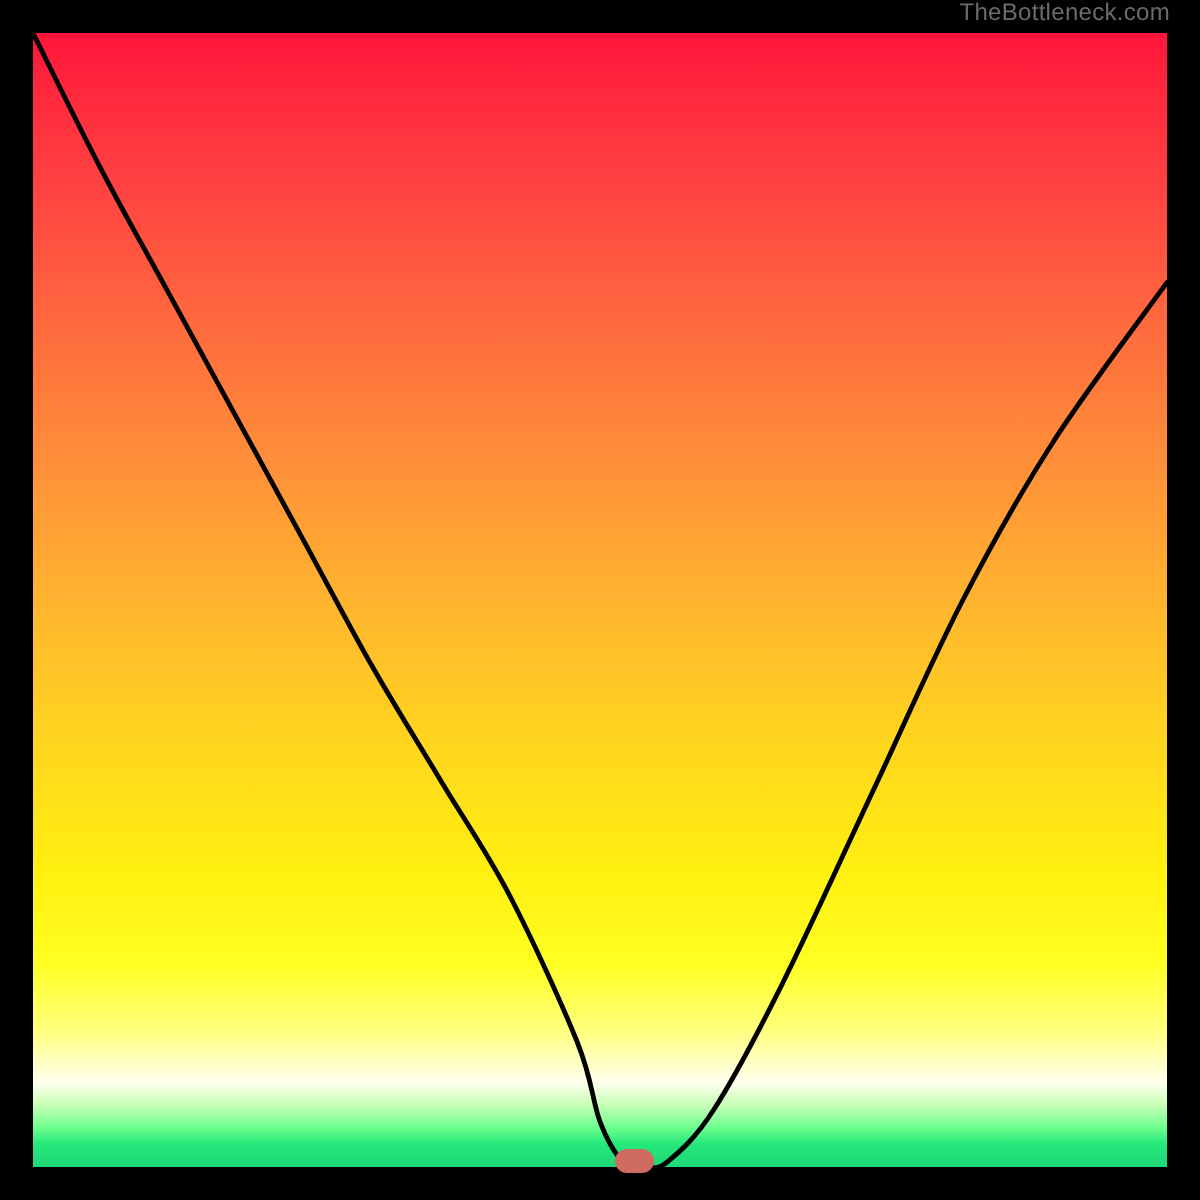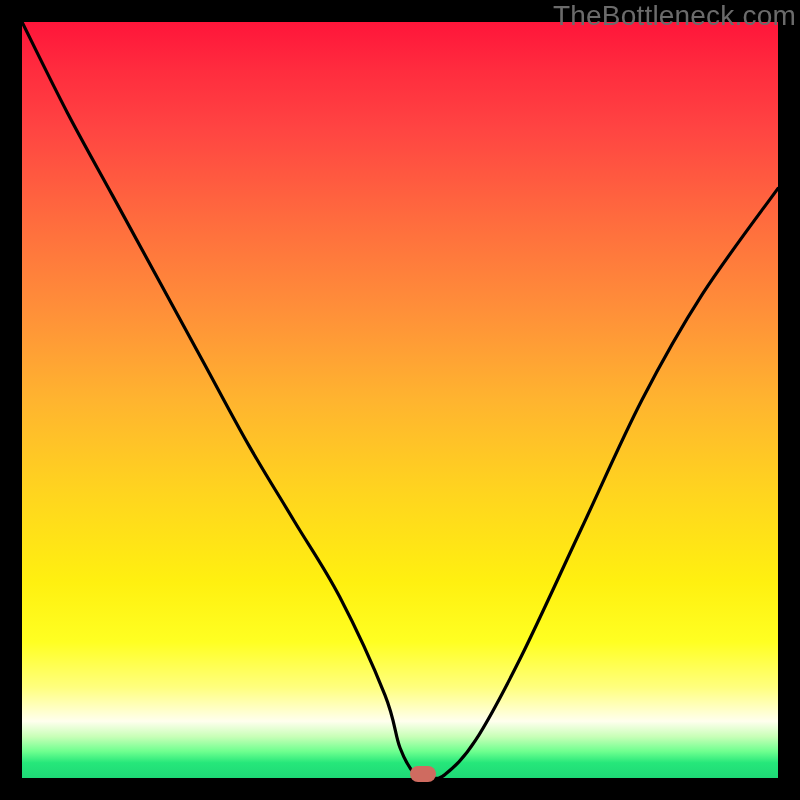--- a/index.html
+++ b/index.html
@@ -40,23 +40,23 @@
       #ffffee 92.5%,
       #c9ffb8 94.5%,
       #6eff8f 96.5%,
       #25e77a 98%,
       #1ed876 100%
     );
   }
   .watermark {
     position: absolute;
     top: 0px;
-    right: 4px;
+    right: 20px;
     color: #6b6b6b;
-    font-size: 28px;
+    font-size: 16px;
     letter-spacing: 0.2px;
     font-weight: 500;
     z-index: 10;
     user-select: none;
   }
   svg.curve {
     position: absolute;
     left: 0;
     top: 0;
     width: 756px;

